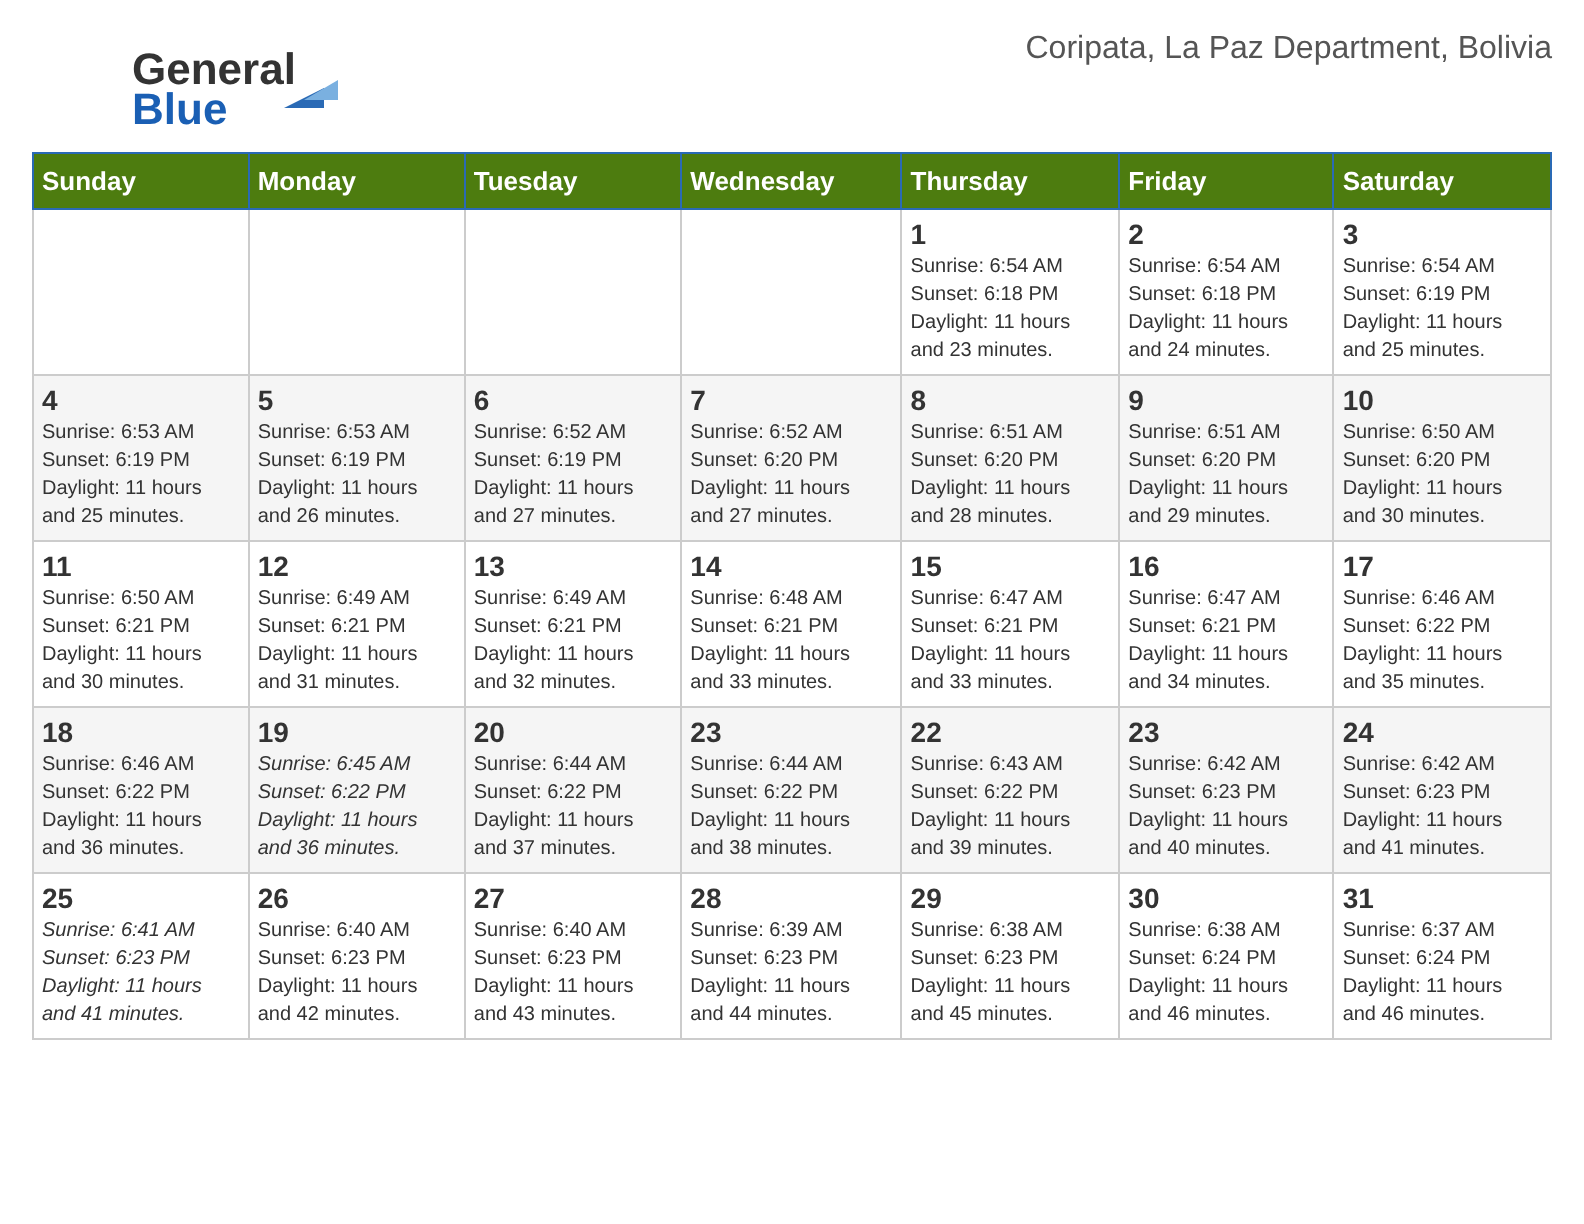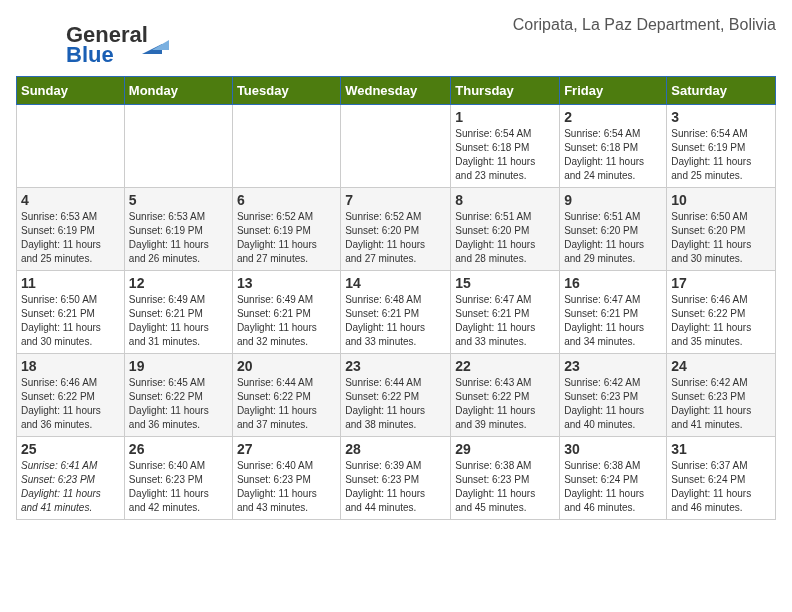--- a/index.html
+++ b/index.html
@@ -236,21 +236,21 @@
       <tr>
         <td>
           <span class="day-number">18</span>
           <div class="day-info" style="white-space: pre-line;">Sunrise: 6:46 AM
 Sunset: 6:22 PM
 Daylight: 11 hours
 and 36 minutes.</div>
         </td>
         <td>
           <span class="day-number">19</span>
-          <div class="day-info" style="white-space: pre-line;">Sunrise: 6:45 AM
+          <div class="day-info" style="white-space: pre-line; font-style: italic;">Sunrise: 6:45 AM
 Sunset: 6:22 PM
 Daylight: 11 hours
 and 36 minutes.</div>
         </td>
         <td>
           <span class="day-number">20</span>
           <div class="day-info" style="white-space: pre-line;">Sunrise: 6:44 AM
 Sunset: 6:22 PM
 Daylight: 11 hours
 and 37 minutes.</div>

